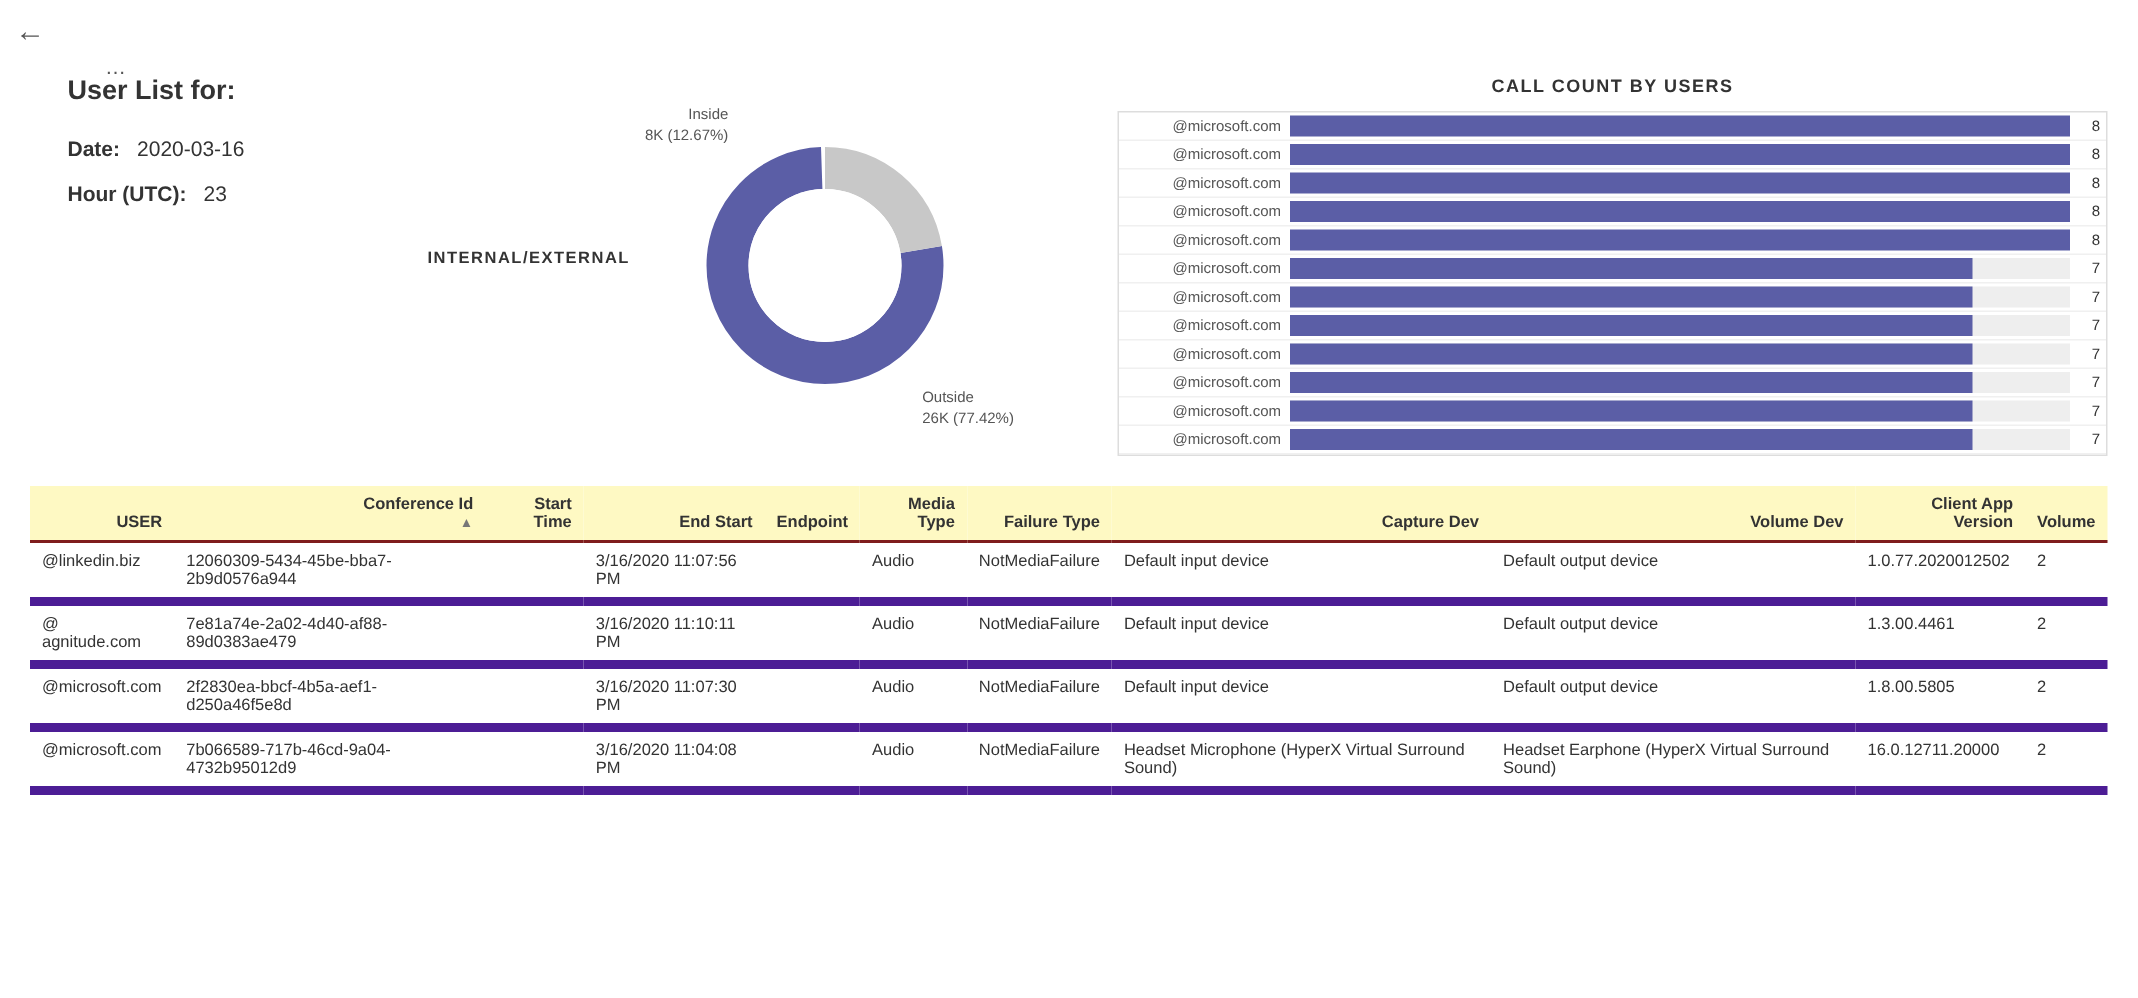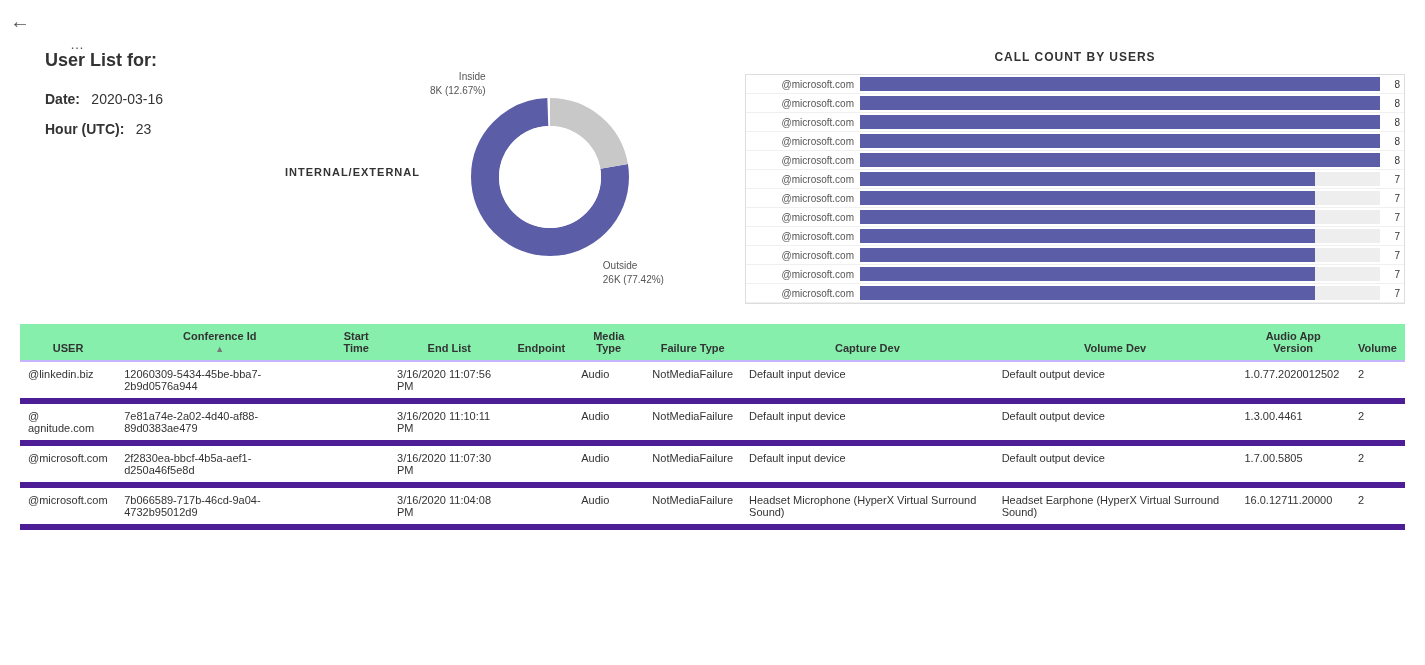--- a/index.html
+++ b/index.html
@@ -23,21 +23,21 @@
     .bar-chart-title { font-size: 12px; font-weight: bold; letter-spacing: 1px; color: #333; margin-bottom: 10px; text-align: center; }
     .bar-chart-scroll { max-height: 280px; overflow-y: auto; border: 1px solid #ddd; }
     .bar-row { display: flex; align-items: center; padding: 2px 4px; border-bottom: 1px solid #f0f0f0; }
     .bar-label { width: 110px; font-size: 10px; color: #555; text-align: right; padding-right: 6px; flex-shrink: 0; }
     .bar-track { flex: 1; background: #eee; height: 14px; position: relative; }
     .bar-fill { height: 100%; background: #5b5ea6; }
     .bar-value { width: 20px; font-size: 10px; text-align: right; padding-left: 4px; flex-shrink: 0; }
 
     .table-section { padding: 0 20px 20px 20px; overflow-x: auto; }
     .data-table { width: 100%; border-collapse: collapse; font-size: 11px; }
-    .data-table th { text-align: center; font-weight: bold; font-size: 11px; padding: 6px 8px; border-bottom: 2px solid #c4b5fd; background: #86efac; vertical-align: bottom; }
+    .data-table th { text-align: right; font-weight: bold; font-size: 11px; padding: 6px 8px; border-bottom: 2px solid #7f1d1d; background: #fef9c3; vertical-align: bottom; }
     .data-table td { padding: 6px 8px; border-bottom: 6px solid #4c1d95; vertical-align: top; }
     .sort-arrow { font-size: 9px; color: #777; }
   </style>
 </head>
 <body>
 
 <button class="back-btn">←</button>
 <span class="ellipsis">…</span>
 
 <div class="top-section">
@@ -64,21 +64,21 @@
       </div>
 
       <svg width="180" height="180" viewBox="0 0 180 180">
 
         <circle cx="90" cy="90" r="65" fill="none" stroke="#5b5ea6" stroke-width="28" stroke-dasharray="314.3 405.5" stroke-dashoffset="-91.2" transform="rotate(-90 90 90)"></circle>
 
         <circle cx="90" cy="90" r="65" fill="none" stroke="#c8c8c8" stroke-width="28" stroke-dasharray="91.2 628.3" stroke-dashoffset="0" transform="rotate(-90 90 90)"></circle>
         <circle cx="90" cy="90" r="51" fill="white"></circle>
       </svg>
 
-      <div style="position:absolute; bottom:10px; right:16px; font-size:10px; color:#555; text-align:left; line-height:1.4;">
+      <div style="position:absolute; bottom:10px; right:4px; font-size:10px; color:#555; text-align:left; line-height:1.4;">
         <span>Outside</span><br>
         <span>26K (77.42%)</span>
       </div>
     </div>
   </div>
 
   <div class="bar-chart-panel">
     <div class="bar-chart-title">CALL COUNT BY USERS</div>
     <div class="bar-chart-scroll">
       <div id="bar-chart-rows">
@@ -171,27 +171,27 @@
   </div>
 </div>
 
 <div class="table-section">
   <table class="data-table">
     <thead>
       <tr id="table-header-row">
           <th>USER</th>
           <th>Conference Id<br><span class="sort-arrow">▲</span></th>
           <th>Start Time</th>
-          <th>End List</th>
+          <th>End Start</th>
           <th>Endpoint</th>
           <th>Media Type</th>
           <th>Failure Type</th>
           <th>Capture Dev</th>
           <th>Volume Dev</th>
-          <th>Audio App Version</th>
+          <th>Client App Version</th>
           <th>Volume</th>
         </tr>
     </thead>
     <tbody id="table-body">
         <tr>
           <td>@linkedin.biz</td>
           <td>12060309-5434-45be-bba7-2b9d0576a944</td>
           <td></td>
           <td>3/16/2020 11:07:56 PM</td>
           <td></td>
@@ -218,21 +218,21 @@
         <tr>
           <td>@microsoft.com</td>
           <td>2f2830ea-bbcf-4b5a-aef1-d250a46f5e8d</td>
           <td></td>
           <td>3/16/2020 11:07:30 PM</td>
           <td></td>
           <td>Audio</td>
           <td>NotMediaFailure</td>
           <td>Default input device</td>
           <td>Default output device</td>
-          <td>1.7.00.5805</td>
+          <td>1.8.00.5805</td>
           <td>2</td>
         </tr>
         <tr>
           <td>@microsoft.com</td>
           <td>7b066589-717b-46cd-9a04-4732b95012d9</td>
           <td></td>
           <td>3/16/2020 11:04:08 PM</td>
           <td></td>
           <td>Audio</td>
           <td>NotMediaFailure</td>

